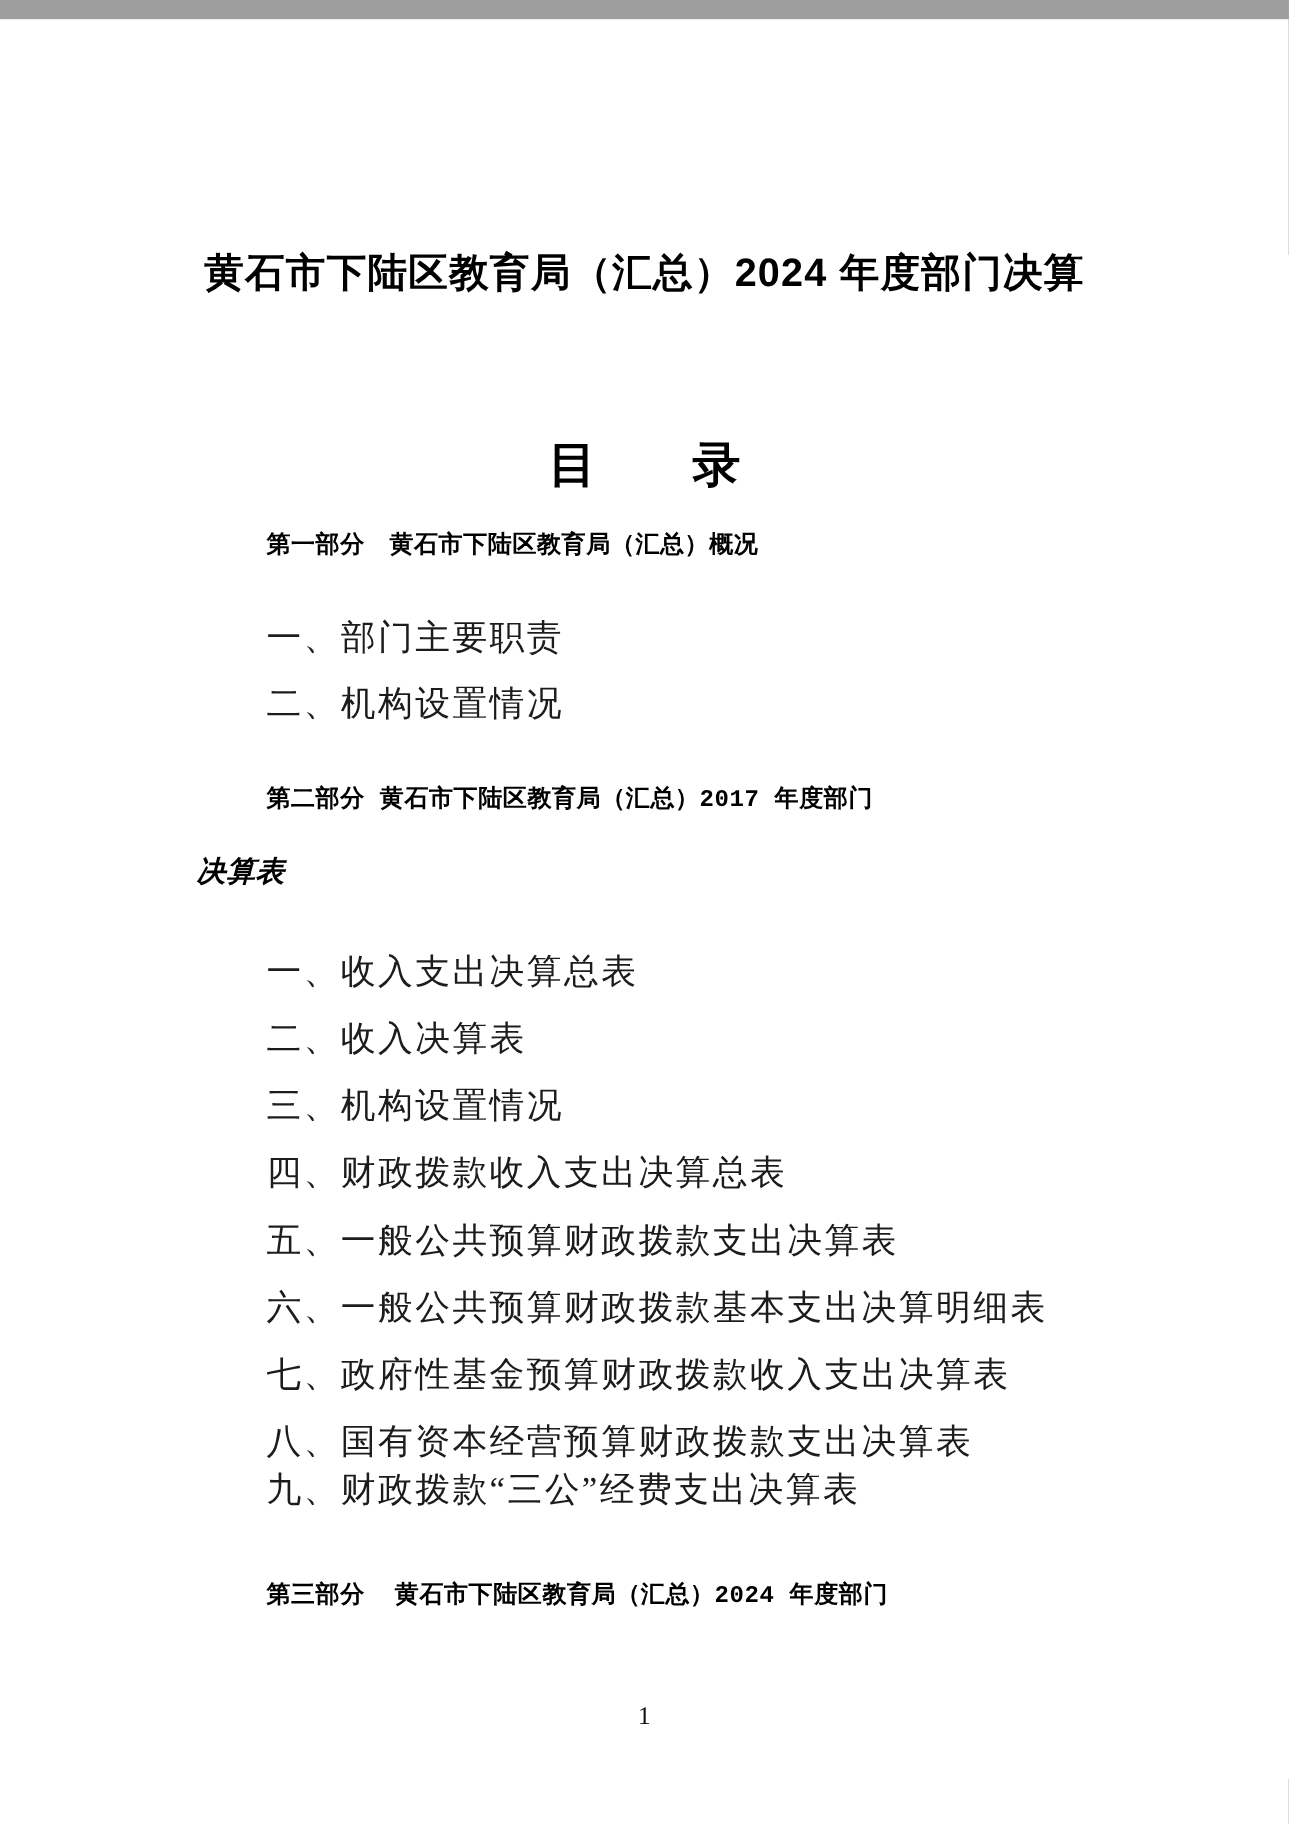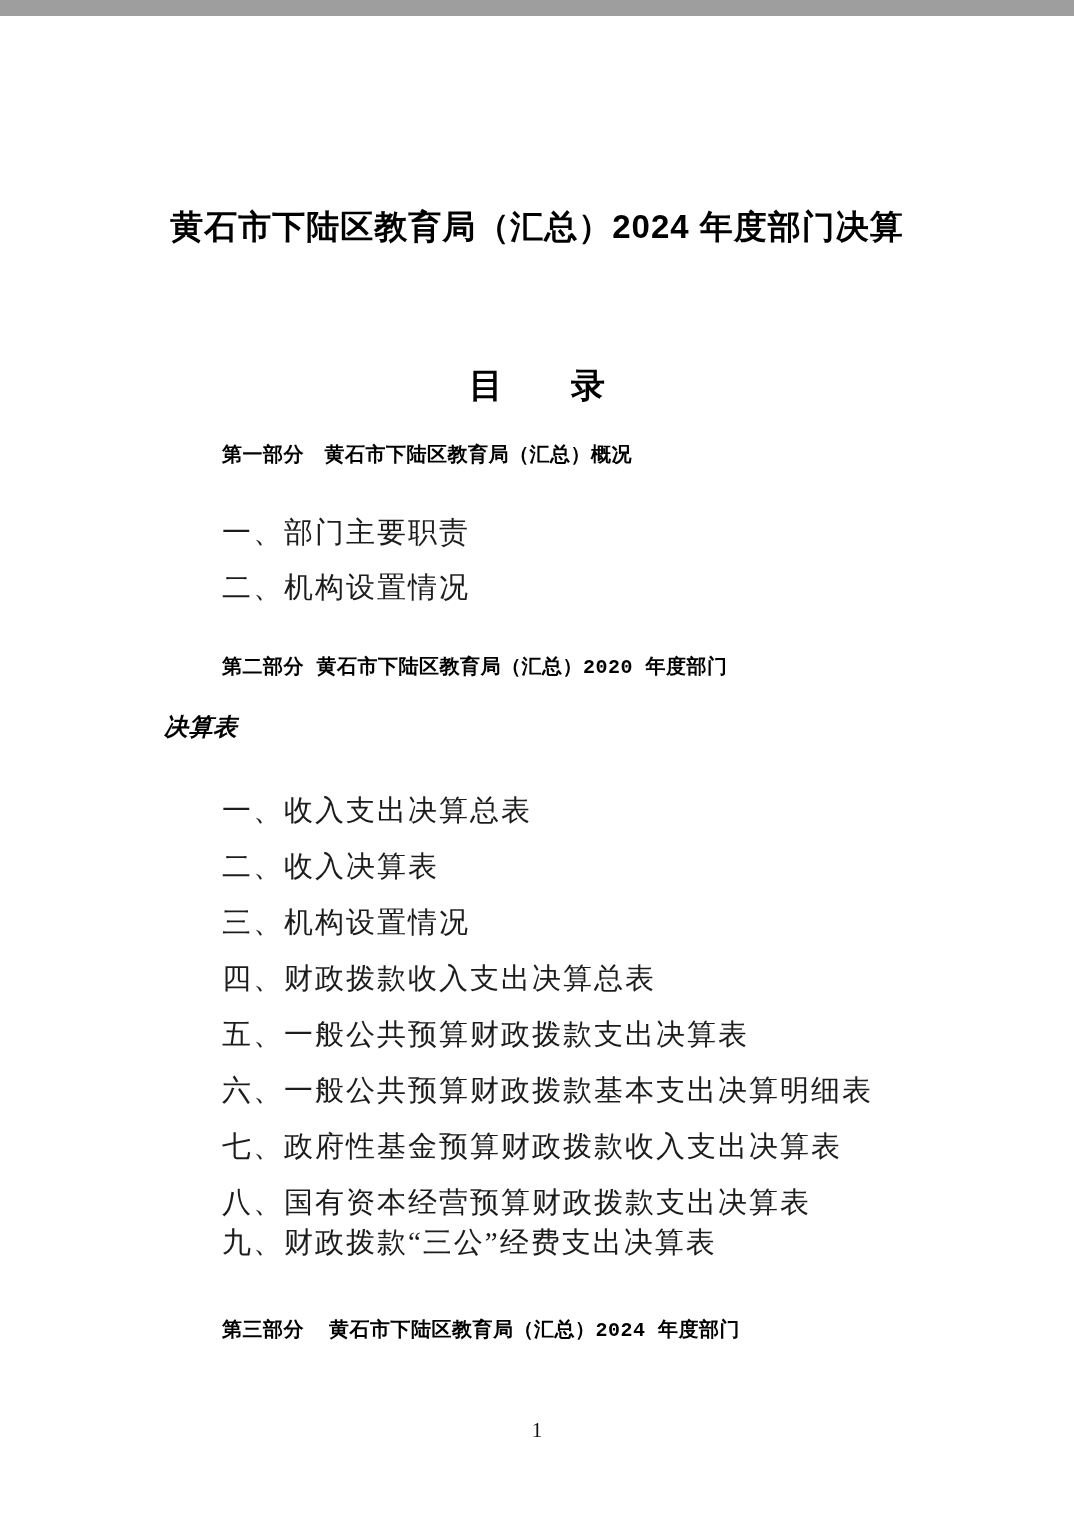--- a/index.html
+++ b/index.html
@@ -30,21 +30,21 @@
     font-weight: 700;
     font-size: 33px;
     letter-spacing: 1px;
   }
   .toc-heading {
     left: 0;
     width: 100%;
     text-align: center;
     font-family: "Liberation Sans", sans-serif;
     font-weight: 700;
-    font-size: 34px;
+    font-size: 40px;
   }
   .part-heading {
     left: 222px;
     font-family: Liberation Mono, monospace;
     font-weight: 700;
     font-size: 20px;
     letter-spacing: 0.5px;
   }
   .part-heading-cont {
     left: 164px;
@@ -79,21 +79,21 @@
   <div class="line doc-title" style="top:194px">黄石市下陆区教育局（汇总）2024 年度部门决算</div>
 
   <div class="line toc-heading" style="top:352px">目　　录</div>
 
   <div class="line part-heading" style="top:430px">第一部分　黄石市下陆区教育局（汇总）概况</div>
 
   <div class="line toc-item" style="top:502px">一、部门主要职责</div>
 
   <div class="line toc-item" style="top:557px">二、机构设置情况</div>
 
-  <div class="line part-heading" style="top:642px">第二部分 黄石市下陆区教育局（汇总）2020 年度部门</div>
+  <div class="line part-heading" style="top:642px">第二部分 黄石市下陆区教育局（汇总）2017 年度部门</div>
 
   <div class="line part-heading-cont" style="top:699px">决算表</div>
 
   <div class="line toc-item" style="top:780px">一、收入支出决算总表</div>
 
   <div class="line toc-item" style="top:836px">二、收入决算表</div>
 
   <div class="line toc-item" style="top:892px">三、机构设置情况</div>
 
   <div class="line toc-item" style="top:948px">四、财政拨款收入支出决算总表</div>

